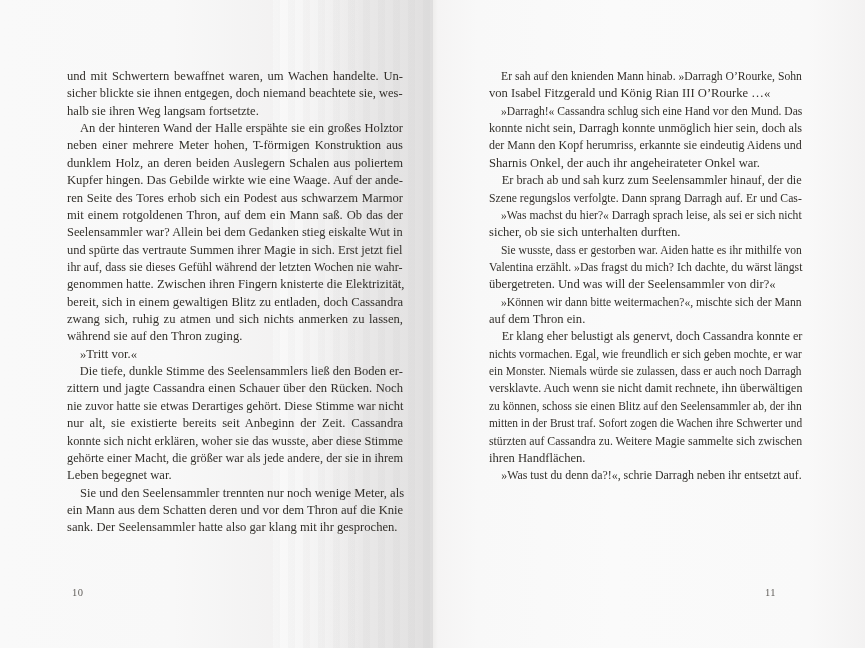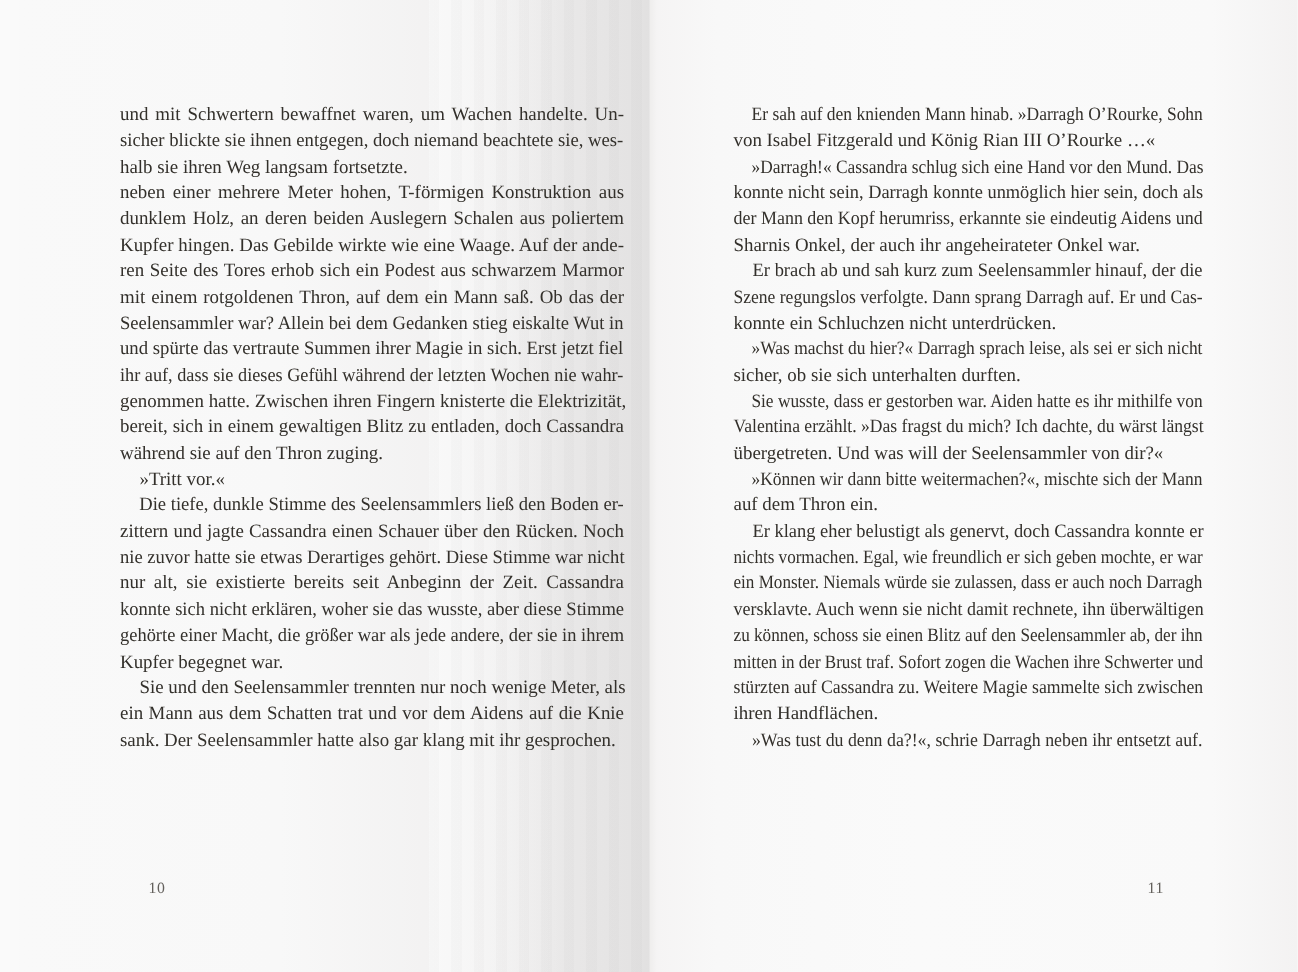--- a/index.html
+++ b/index.html
@@ -9,21 +9,20 @@
     height: 648px;
     overflow: hidden;
     font-family: "Liberation Serif", "DejaVu Serif", serif;
   }
   .page { position: absolute; top: 0; height: 648px; }
   .page-left {
     left: 0; width: 433px;
     background: linear-gradient(to right,
       #f9f9f9 0%, #f8f8f8 40%, #f2f1f1 66%,
       #eae9e9 82%, #e4e3e3 94%, #dfdede 100%);
-    margin-left: 13px;
   }
   .gutter-streaks {
     position: absolute; top: 0; bottom: 0; right: 0; width: 160px;
     background:
       repeating-linear-gradient(to right,
         rgba(0,0,0,0.016) 0 7px, rgba(0,0,0,0) 7px 15px),
       linear-gradient(to right, rgba(250,250,250,0.9) 0%, rgba(250,250,250,0) 55%);
   }
   .page-right {
     left: 433px; width: 504px;
@@ -47,71 +46,72 @@
     text-align-last: justify;
   }
   .line.end { text-align-last: left; }
   .line.indent { text-indent: 13px; }
   .page-number {
     position: absolute;
     font-size: 10.5px;
     color: #63605c;
     letter-spacing: 0.4px;
   }
-  .pn-left  { left: 86px;  top: 587px; }
+  .pn-left  { left: 72px;  top: 587px; }
   .pn-right { left: 332px; top: 587px; }
 </style>
 </head>
 <body>
 
 <div class="spread">
 
   <div class="page page-left">
     <div class="gutter-streaks"></div>
     <div class="text-block tb-left">
         <div class="line">und mit Schwertern bewaffnet waren, um Wachen handelte. Un-</div>
         <div class="line" style="text-align-last: left; transform-origin: left center; transform: scaleX(0.988235);">sicher blickte sie ihnen entgegen, doch niemand beachtete sie, wes-</div>
         <div class="line end">halb sie ihren Weg langsam fortsetzte.</div>
+        <div class="line indent">An der hinteren Wand der Halle erspähte sie ein großes Holztor</div>
         <div class="line">neben einer mehrere Meter hohen, T-förmigen Konstruktion aus</div>
         <div class="line">dunklem Holz, an deren beiden Auslegern Schalen aus poliertem</div>
         <div class="line">Kupfer hingen. Das Gebilde wirkte wie eine Waage. Auf der ande-</div>
         <div class="line">ren Seite des Tores erhob sich ein Podest aus schwarzem Marmor</div>
         <div class="line">mit einem rotgoldenen Thron, auf dem ein Mann saß. Ob das der</div>
         <div class="line" style="text-align-last: left; transform-origin: left center; transform: scaleX(0.982456);">Seelensammler war? Allein bei dem Gedanken stieg eiskalte Wut in</div>
         <div class="line" style="text-align-last: left; transform-origin: left center; transform: scaleX(0.99115);">und spürte das vertraute Summen ihrer Magie in sich. Erst jetzt fiel</div>
         <div class="line" style="text-align-last: left; transform-origin: left center; transform: scaleX(0.965517);">ihr auf, dass sie dieses Gefühl während der letzten Wochen nie wahr-</div>
         <div class="line">genommen hatte. Zwischen ihren Fingern knisterte die Elektrizität,</div>
         <div class="line">bereit, sich in einem gewaltigen Blitz zu entladen, doch Cassandra</div>
+        <div class="line">zwang sich, ruhig zu atmen und sich nichts anmerken zu lassen,</div>
         <div class="line end">während sie auf den Thron zuging.</div>
         <div class="line indent end">»Tritt vor.«</div>
         <div class="line indent" style="text-align-last: left; transform-origin: left center; transform: scaleX(0.985337);">Die tiefe, dunkle Stimme des Seelensammlers ließ den Boden er-</div>
         <div class="line">zittern und jagte Cassandra einen Schauer über den Rücken. Noch</div>
         <div class="line" style="text-align-last: left; transform-origin: left center; transform: scaleX(0.982456);">nie zuvor hatte sie etwas Derartiges gehört. Diese Stimme war nicht</div>
         <div class="line">nur alt, sie existierte bereits seit Anbeginn der Zeit. Cassandra</div>
         <div class="line" style="text-align-last: left; transform-origin: left center; transform: scaleX(0.982456);">konnte sich nicht erklären, woher sie das wusste, aber diese Stimme</div>
         <div class="line" style="text-align-last: left; transform-origin: left center; transform: scaleX(0.976744);">gehörte einer Macht, die größer war als jede andere, der sie in ihrem</div>
-        <div class="line end">Kupfer begegnet war.</div>
+        <div class="line end">Leben begegnet war.</div>
         <div class="line indent">Sie und den Seelensammler trennten nur noch wenige Meter, als</div>
-        <div class="line">ein Mann aus dem Schatten trat und vor dem Aidens auf die Knie</div>
+        <div class="line">ein Mann aus dem Schatten deren und vor dem Thron auf die Knie</div>
         <div class="line end">sank. Der Seelensammler hatte also gar klang mit ihr gesprochen.</div>
       </div>
     <div class="page-number pn-left">10</div>
   </div>
 
   <div class="page page-right">
     <div class="text-block tb-right">
         <div class="line indent" style="text-align-last: left; transform-origin: left center; transform: scaleX(0.926036);">Er sah auf den knienden Mann hinab. »Darragh O’Rourke, Sohn</div>
         <div class="line end">von Isabel Fitzgerald und König Rian III O’Rourke …«</div>
         <div class="line indent" style="text-align-last: left; transform-origin: left center; transform: scaleX(0.920588);">»Darragh!« Cassandra schlug sich eine Hand vor den Mund. Das</div>
         <div class="line" style="text-align-last: left; transform-origin: left center; transform: scaleX(0.97205);">konnte nicht sein, Darragh konnte unmöglich hier sein, doch als</div>
         <div class="line" style="text-align-last: left; transform-origin: left center; transform: scaleX(0.951368);">der Mann den Kopf herumriss, erkannte sie eindeutig Aidens und</div>
         <div class="line end">Sharnis Onkel, der auch ihr angeheirateter Onkel war.</div>
         <div class="line indent" style="text-align-last: left; transform-origin: left center; transform: scaleX(0.978125);">Er brach ab und sah kurz zum Seelensammler hinauf, der die</div>
         <div class="line" style="text-align-last: left; transform-origin: left center; transform: scaleX(0.928783);">Szene regungslos verfolgte. Dann sprang Darragh auf. Er und Cas-</div>
-        <div class="line end">konnte ein Schluchzen nicht unterdrücken.</div>
         <div class="line indent" style="text-align-last: left; transform-origin: left center; transform: scaleX(0.923304);">»Was machst du hier?« Darragh sprach leise, als sei er sich nicht</div>
         <div class="line end">sicher, ob sie sich unterhalten durften.</div>
         <div class="line indent" style="text-align-last: left; transform-origin: left center; transform: scaleX(0.917889);">Sie wusste, dass er gestorben war. Aiden hatte es ihr mithilfe von</div>
         <div class="line" style="text-align-last: left; transform-origin: left center; transform: scaleX(0.931548);">Valentina erzählt. »Das fragst du mich? Ich dachte, du wärst längst</div>
         <div class="line end">übergetreten. Und was will der Seelensammler von dir?«</div>
         <div class="line indent" style="text-align-last: left; transform-origin: left center; transform: scaleX(0.923304);">»Können wir dann bitte weitermachen?«, mischte sich der Mann</div>
         <div class="line end">auf dem Thron ein.</div>
         <div class="line indent" style="text-align-last: left; transform-origin: left center; transform: scaleX(0.975078);">Er klang eher belustigt als genervt, doch Cassandra konnte er</div>
         <div class="line" style="text-align-last: left; transform-origin: left center; transform: scaleX(0.904624);">nichts vormachen. Egal, wie freundlich er sich geben mochte, er war</div>
         <div class="line" style="text-align-last: left; transform-origin: left center; transform: scaleX(0.904624);">ein Monster. Niemals würde sie zulassen, dass er auch noch Darragh</div>

